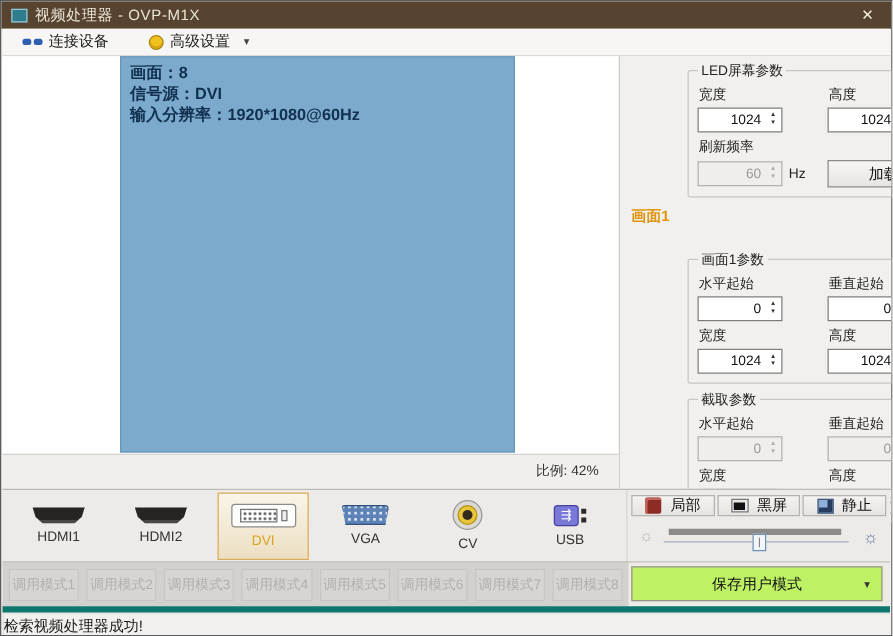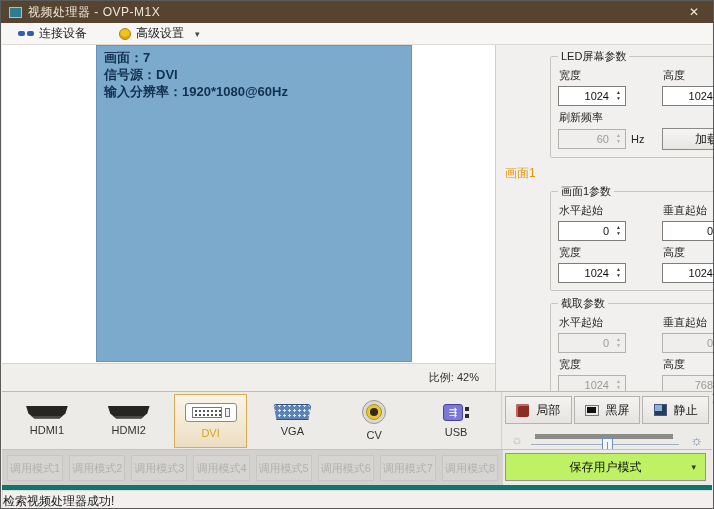--- a/index.html
+++ b/index.html
@@ -43,21 +43,21 @@
   .spin .val { flex:1; text-align:right; font-size:11px; line-height:18px; padding-right:3px; color:#111; }
   .spin .btns { width:13px; display:flex; flex-direction:column; justify-content:center; align-items:center; }
   .spin .btns span { font-size:5px; line-height:5px; height:6px; color:#333; }
   .spin.disabled { background:#efeeec; border-color:#b3b1ad; }
   .spin.disabled .val { color:#9b9996; }
   .spin.disabled .btns span { color:#aaa; }
   .refresh-row { display:flex; align-items:center; margin-top:0; }
   .hz { font-size:11px; margin-left:5px; }
   .btn { background:linear-gradient(#f7f6f5,#e7e5e2); border:1px solid #8c8a86; font-size:12px; color:#111; text-align:center; }
   .load-btn { width:90px; height:22px; margin-left:auto; line-height:20px; }
-  .tab-label { color:#e0960e; font-size:12px; margin:3px 0 2px 2px; }
+  .tab-label { color:#e0960e; font-size:12px; margin:3px 0 18px 2px;font-weight:bold; }
   .query-btn { width:100%; height:23px; line-height:21px; margin-top:auto; }
 
   
   .bottom { position:absolute; top:390px; left:1px; right:1px; height:58px; display:flex; border-top:1px solid #bdbbb7; background:#edebe8; }
   .sources { flex:1; display:flex; justify-content:space-around; align-items:center; padding:0 4px; }
   .src { width:73px; height:54px; display:flex; flex-direction:column; align-items:center; justify-content:center; gap:5px; border:1px solid transparent; }
   .src .lbl { font-size:11px; color:#333; }
   .src.selected { background:linear-gradient(#faf5ea,#ecdec2); border:1px solid #dcab55; }
   .src.selected .lbl { color:#d9a520; }
   .hdmi-icon { width:42px; height:13px; background:#262524; clip-path:polygon(0 0,100% 0,94% 62%,80% 100%,20% 100%,6% 62%); box-shadow:inset 0 -3px 0 #4a4846; }
@@ -68,21 +68,21 @@
   .cv-icon { width:24px; height:24px; border-radius:50%; background:#d9d9d6; border:1px solid #9a9894; display:flex; align-items:center; justify-content:center; }
   .cv-icon .ring { width:16px; height:16px; border-radius:50%; background:#e8c53a; border:1px solid #b39410; display:flex; align-items:center; justify-content:center; }
   .cv-icon .core { width:8px; height:8px; border-radius:50%; background:#33291c; }
   .usb-icon { display:flex; align-items:center; gap:2px; }
   .usb-body { width:20px; height:17px; background:#7b79d8; border:1px solid #44429e; border-radius:3px; color:#fff; font-size:10px; line-height:15px; text-align:center; }
   .usb-prongs { display:flex; flex-direction:column; gap:3px; }
   .usb-prongs i { width:4px; height:4px; background:#2a2a2a; display:block; }
 
   .controls { width:211px; border-left:1px solid #d6d4d0; padding:4px 3px 0 3px; }
   .ctl-row { display:flex; gap:2px; }
-  .ctl-btn { flex:1; height:28px; background:linear-gradient(#f4f3f1,#e6e4e1); border:1px solid #b5b3af; display:flex; align-items:center; justify-content:center; gap:7px; font-size:12px; color:#111; }
+  .ctl-btn { flex:1; height:17px; background:linear-gradient(#f4f3f1,#e6e4e1); border:1px solid #b5b3af; display:flex; align-items:center; justify-content:center; gap:7px; font-size:12px; color:#111; }
   .ic-partial { width:13px; height:13px; background:#8d2b25; border-radius:2px; box-shadow:inset 2px 2px 0 #c2655e; }
   .ic-black { width:14px; height:11px; background:#e9e9e9; border:1px solid #777; display:flex; align-items:center; justify-content:center; }
   .ic-black i { width:9px; height:6px; background:#111; display:block; }
   .ic-freeze { width:13px; height:12px; background:#8fb0d8; border:1px solid #47597a; box-shadow:inset -4px -4px 0 #253c5e; }
   .slider-row { position:relative; height:28px; margin-top:3px; }
   .sun { position:absolute; top:5px; font-size:13px; }
   .sun.dim { left:6px; color:#b9b7b3; }
   .sun.bright { right:6px; color:#6e81a8; font-size:14px; }
   .sl-bar { position:absolute; left:30px; right:36px; top:7px; height:5px; background:#8d8b88; }
   .sl-line { position:absolute; left:26px; right:30px; top:17px; height:1px; background:#9fb0c6; }
@@ -122,21 +122,21 @@
       <span class="gear-icon"></span>
       <span>高级设置</span>
       <span class="dd-arrow">▾</span>
     </div>
   </div>
 
   <div class="main">
     <div class="canvas">
       <div class="preview">
         <div class="pv-text">
-          <div>画面：7</div>
+          <div>画面：8</div>
           <div>信号源：DVI</div>
           <div>输入分辨率：1920*1080@60Hz</div>
         </div>
       </div>
       <div class="scale-strip">
         <span>比例: 42%</span>
       </div>
     </div>
 
     <div class="rightpanel">

